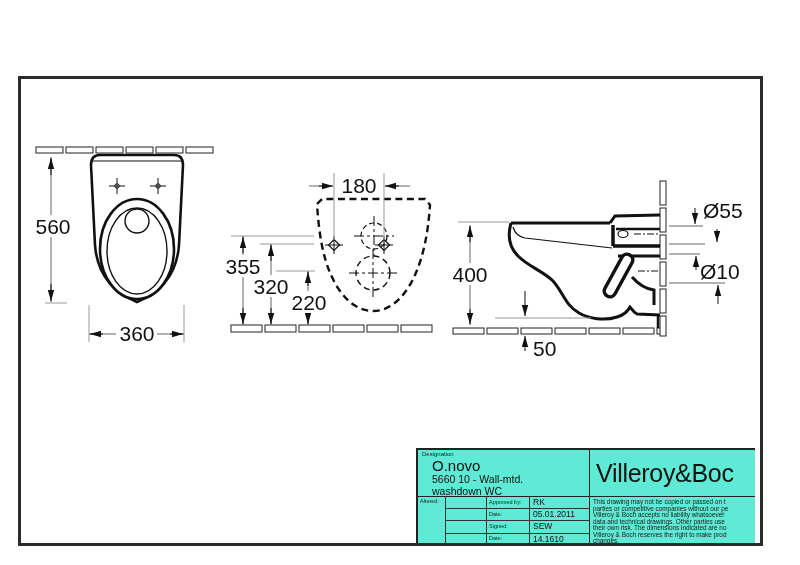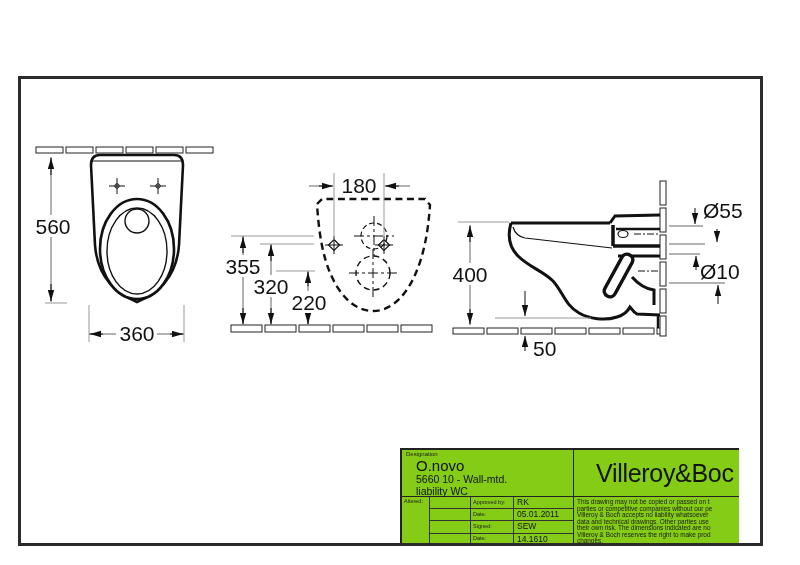--- a/index.html
+++ b/index.html
@@ -5,31 +5,31 @@
   html,body{margin:0;padding:0;background:#ffffff;}
   body{width:800px;height:565px;position:relative;font-family:"Liberation Sans",sans-serif;overflow:hidden;}
   .sheet{
     position:absolute;left:18px;top:76px;width:745px;height:470px;
     border:3px solid #2b2b2b;background:#ffffff;overflow:hidden;box-sizing:border-box;
   }
   svg text{font-family:"Liberation Sans",sans-serif;fill:#111;}
   .dimtxt{font-size:21px;}
   
   .titleblock{
-    position:absolute;left:379px;top:369px;width:339px;height:95px;
-    border-top:2px solid #222;border-left:2px solid #222;background:#84cc16;
+    position:absolute;left:395px;top:369px;width:339px;height:95px;
+    border-top:2px solid #222;border-left:2px solid #222;background:#5eead4;
     display:flex;flex-direction:column;box-sizing:border-box;
   }
   .tb-top{display:flex;height:49px;border-bottom:1.5px solid #222;}
   .tb-desig{width:172px;border-right:1.5px solid #222;box-sizing:border-box;padding:1px 0 0 4px;}
   .tb-desig-label{font-size:6px;color:#222;}
   .tb-product{font-size:15px;color:#111;padding-left:10px;line-height:15px;margin-top:1px;}
   .tb-model{font-size:10.5px;color:#111;padding-left:10px;line-height:10.5px;margin-top:1px;}
   .tb-logo{flex:1;display:flex;align-items:center;overflow:hidden;}
-  .tb-logo span{font-size:25px;color:#131313;white-space:nowrap;padding-left:6px;letter-spacing:-0.3px;margin-left:16px;}
+  .tb-logo span{font-size:25px;color:#131313;white-space:nowrap;padding-left:6px;letter-spacing:-0.3px;}
   .tb-bottom{flex:1;display:flex;}
   .tb-altered{width:28px;border-right:1px solid #333;font-size:5.5px;color:#222;padding:1px 0 0 2px;box-sizing:border-box;}
   .tb-empty{width:40px;border-right:1px solid #333;display:flex;flex-direction:column;}
   .tb-empty div{flex:1;border-bottom:1px solid #333;}
   .tb-empty div:last-child{border-bottom:none;}
   .tb-labels{width:42px;border-right:1px solid #333;display:flex;flex-direction:column;}
   .tb-labels div{flex:1;border-bottom:1px solid #333;font-size:5.5px;color:#222;padding:1.5px 0 0 2px;box-sizing:border-box;}
   .tb-labels div:last-child{border-bottom:none;}
   .tb-values{width:59px;border-right:1.5px solid #222;display:flex;flex-direction:column;}
   .tb-values div{flex:1;border-bottom:1px solid #333;font-size:8.5px;color:#111;padding:1px 0 0 3px;box-sizing:border-box;line-height:9px;}
@@ -236,21 +236,21 @@
     </g>
   </svg>
 
   
   <div class="titleblock">
     <div class="tb-top">
       <div class="tb-desig">
         <div class="tb-desig-label">Designation</div>
         <div class="tb-product">O.novo</div>
         <div class="tb-model">5660 10 - Wall-mtd.</div>
-        <div class="tb-model">liability WC</div>
+        <div class="tb-model">washdown WC</div>
       </div>
       <div class="tb-logo">
         <span>Villeroy&amp;Boc</span>
       </div>
     </div>
     <div class="tb-bottom">
       <div class="tb-altered">Altered:</div>
       <div class="tb-empty">
         <div></div>
           <div></div>

